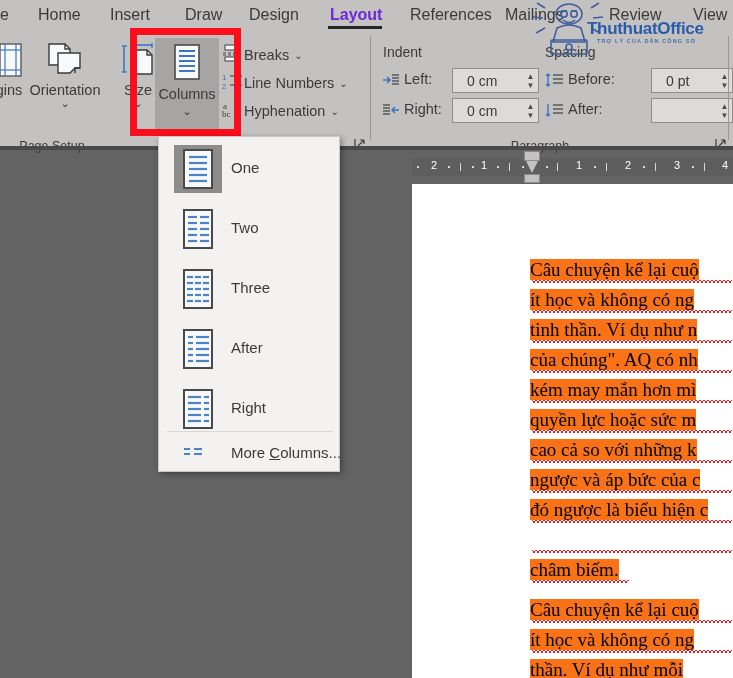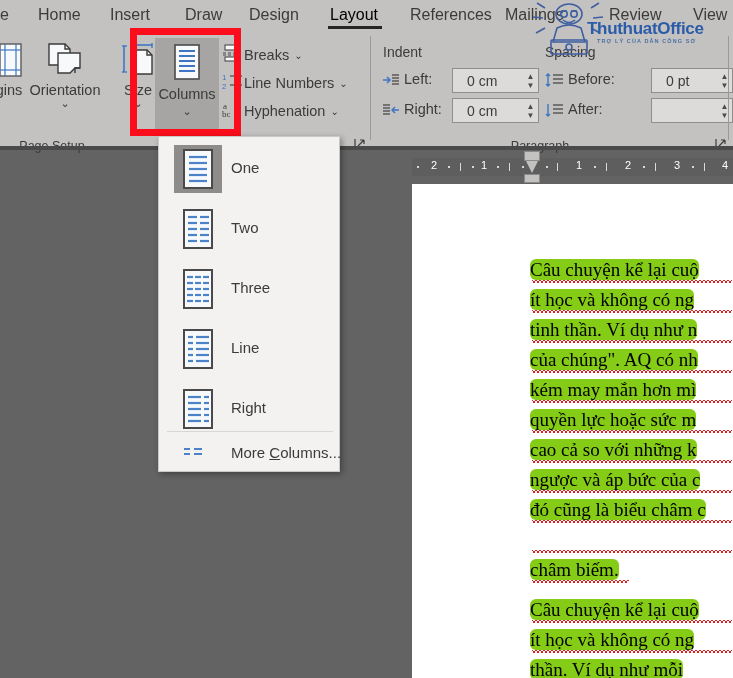--- a/index.html
+++ b/index.html
@@ -14,21 +14,21 @@
   
   #ribbon-tabs {
     position:absolute; left:0; top:0; width:733px; height:32px;
     background:#c3c2c0;
   }
   .tab {
     position:absolute; top:4px;
     font-size:16px; color:#3b3b3b; white-space:nowrap;
     line-height:22px;
   }
-  .tab.active { color:#000000; font-weight:normal; }
+  .tab.active { color:#6d28d9; font-weight:bold; }
   .tab-underline {
     position:absolute; height:3px; background:#262626;
   }
 
   
   #ribbon-body {
     position:absolute; left:0; top:32px; width:733px; height:114px;
     background:#c3c2c0;
   }
   #ribbon-bottom-edge {
@@ -123,21 +123,21 @@
   #page {
     position:absolute; left:412px; top:184px; width:321px; height:494px;
     background:#ffffff;
   }
   .doc-line {
     position:absolute; left:0;
     font-family:"Liberation Serif", serif;
     font-size:19px; color:#000; white-space:nowrap;
     line-height:22px;
   }
-  .doc-line .sel { background:#84cc16;border-radius:6px; }
+  .doc-line .sel { background:#f97316; }
   .sq {
     position:absolute; height:3px;
     background-image:
       linear-gradient(45deg,transparent 40%,#e02020 40%,#e02020 60%,transparent 60%),
       linear-gradient(-45deg,transparent 40%,#e02020 40%,#e02020 60%,transparent 60%);
     background-size:4px 4px;
   }
 
   
   #columns-menu {
@@ -459,21 +459,21 @@
   <div class="doc-line" style="left:118px; top:225px;">
     <span class="sel">quyền lực hoặc sức m</span>
   </div>
   <div class="doc-line" style="left:118px; top:255px;font-family:Liberation Serif, serif;">
     <span class="sel">cao cả so với những k</span>
   </div>
   <div class="doc-line" style="left:118px; top:285px;">
     <span class="sel">ngược và áp bức của c</span>
   </div>
   <div class="doc-line" style="left:118px; top:315px;">
-    <span class="sel">đó cũng là biểu châm c</span>
+    <span class="sel">đó ngược là biểu hiện c</span>
   </div>
   <div class="doc-line" style="left:118px; top:375px;">
     <span class="sel">châm biếm.</span>
   </div>
   <div class="doc-line" style="left:118px; top:415px;">
     <span class="sel">Câu chuyện kể lại cuộ</span>
   </div>
   <div class="doc-line" style="left:118px; top:445px;">
     <span class="sel">ít học và không có ng</span>
   </div>
@@ -573,21 +573,21 @@
             <line x1="15" y1="15" x2="28" y2="15"></line>
           <line x1="7" y1="21" x2="12" y2="21"></line> 
             <line x1="15" y1="21" x2="28" y2="21"></line>
           <line x1="7" y1="27" x2="12" y2="27"></line> 
             <line x1="15" y1="27" x2="28" y2="27"></line>
           <line x1="7" y1="33" x2="12" y2="33"></line> 
             <line x1="15" y1="33" x2="28" y2="33"></line>
         </g>
       </svg>
     </div>
-    <div class="mlabel">Line</div>
+    <div class="mlabel">After</div>
   </div>
 
   <div class="menu-item" style="top:242px;">
     <div class="mi-iconwrap">
       <svg width="34" height="42" viewBox="0 0 34 42">
         <rect x="3" y="2" width="28" height="38" fill="#f7f9fb" stroke="#4a4a4a" stroke-width="2"></rect>
         <g stroke="#4b82c8" stroke-width="2.2">
           <line x1="7" y1="9" x2="20" y2="9"></line>  
             <line x1="23" y1="9" x2="28" y2="9"></line>
           <line x1="7" y1="15" x2="20" y2="15"></line> 

